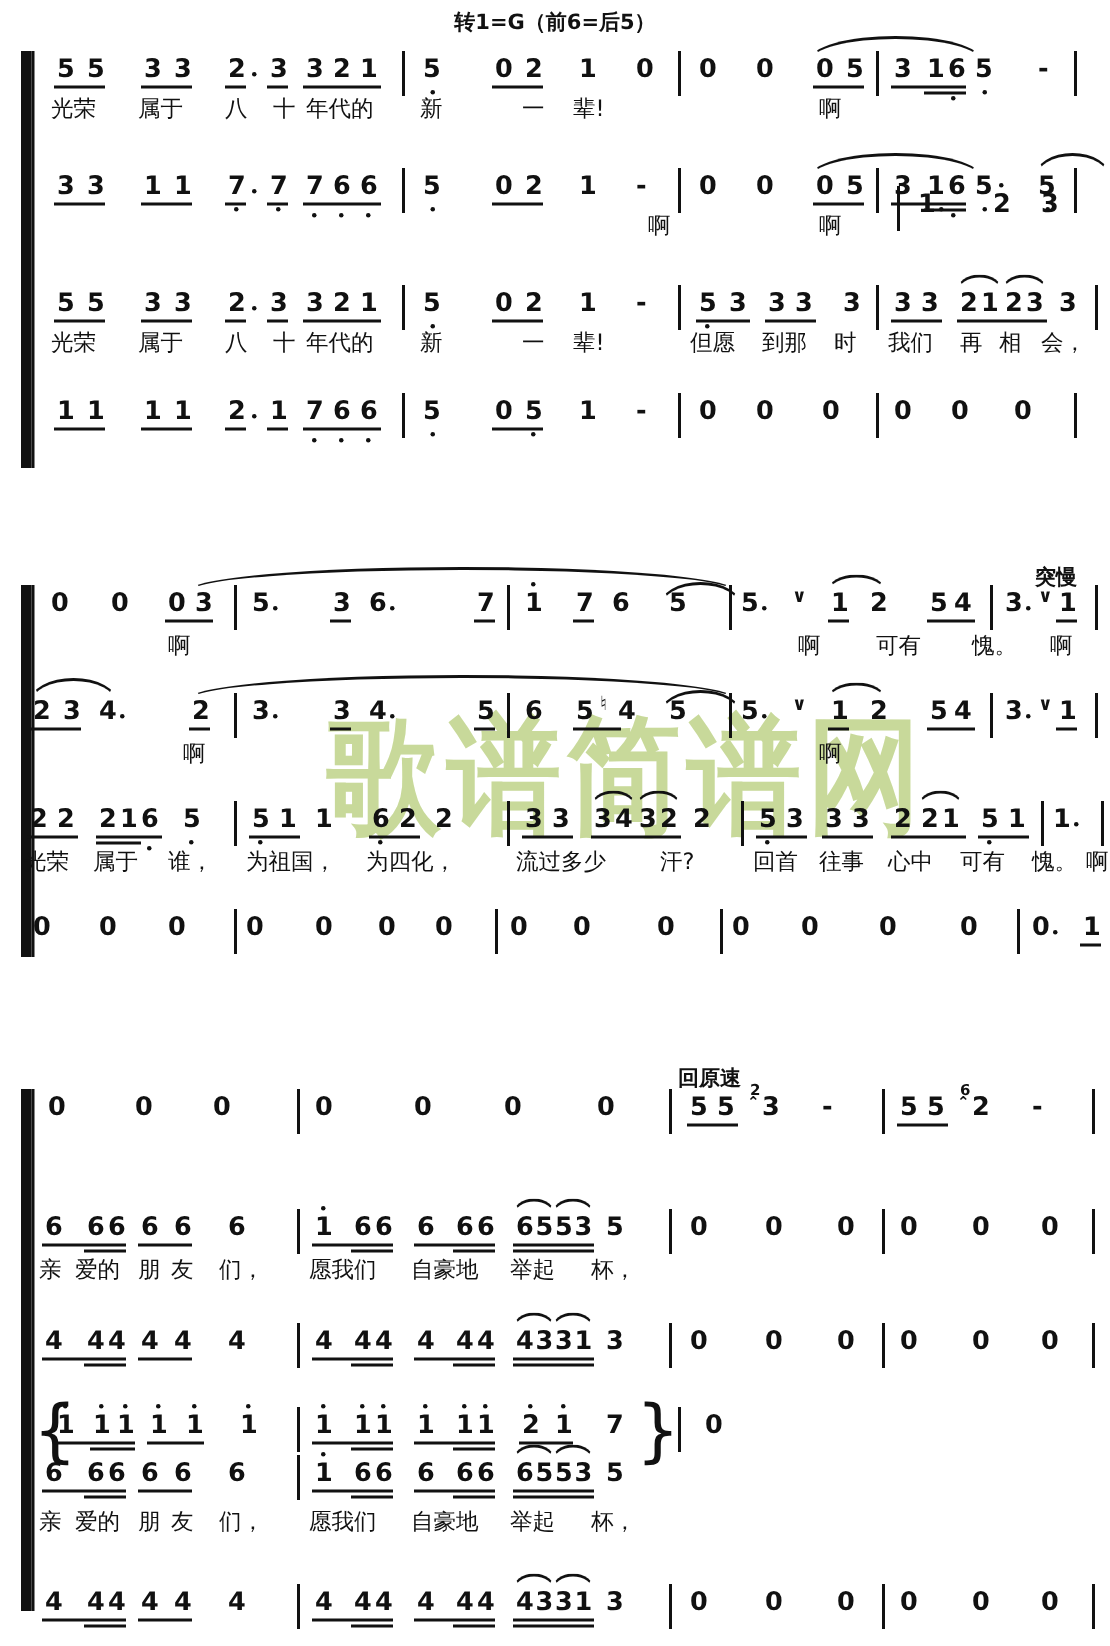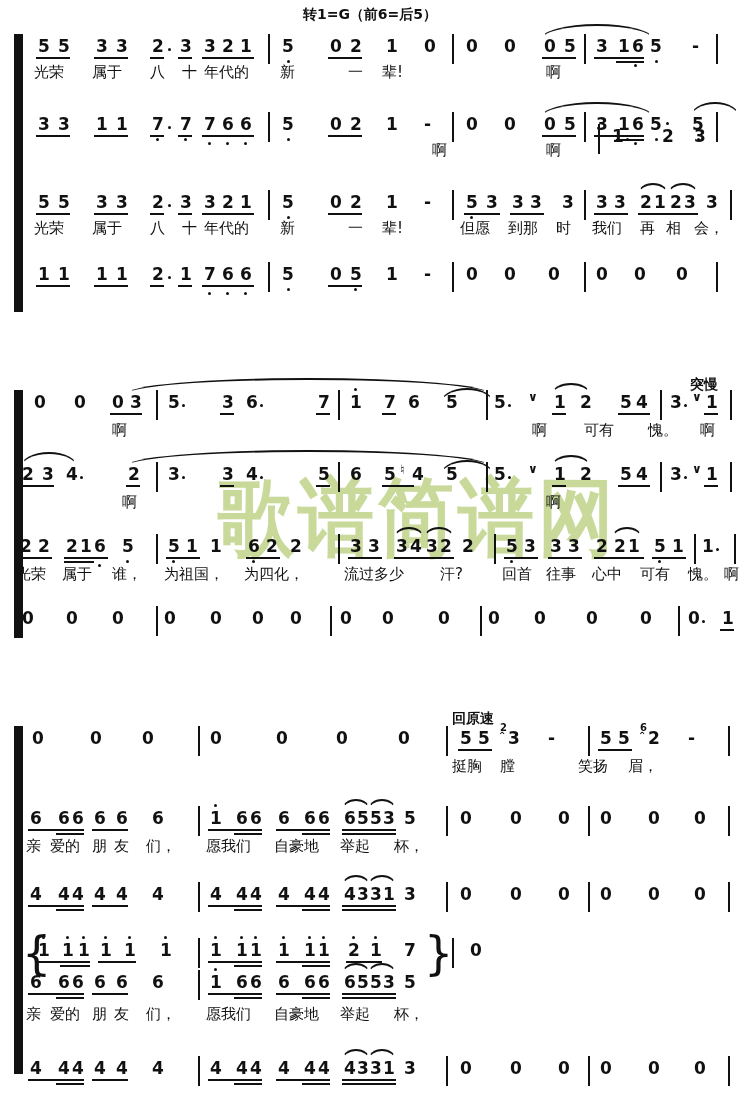--- a/index.html
+++ b/index.html
@@ -577,26 +577,20 @@
         <div class="bar" style="left:588px;top:0px;height:30px;"></div>
         <span class="n" style="left:600px;top:4px;">5</span>
           <span class="n" style="left:618px;top:4px;">5</span>
         <div class="beam" style="left:598px;top:23px;width:34px;"></div>
         <span class="grace" style="left:640px;top:-4px;">6</span>
         <span class="grace" style="left:638px;top:4px;">⌃</span>
         <span class="n" style="left:648px;top:4px;">2</span>
         <span class="dash" style="left:688px;top:4px;">-</span>
         <div class="bar" style="left:728px;top:0px;height:30px;"></div>
       </div>
-      <div class="lyr">
-        <span class="cjk" style="left:452px;top:2px;">挺胸</span>
-        <span class="cjk" style="left:500px;top:2px;">膛</span>
-        <span class="cjk" style="left:578px;top:2px;">笑扬</span>
-        <span class="cjk" style="left:628px;top:2px;">眉，</span>
-      </div>
     </div>
 
     <div class="stave" style="top:80px;">
       <div class="notes">
         <span class="n" style="left:30px;top:4px;">6</span>
         <span class="n" style="left:58px;top:4px;">6</span>
           <span class="n" style="left:72px;top:4px;">6</span>
         <div class="beam" style="left:28px;top:23px;width:56px;"></div>
         <div class="beam2" style="left:56px;top:27px;width:28px;"></div>
         <span class="n" style="left:94px;top:4px;">6</span>

